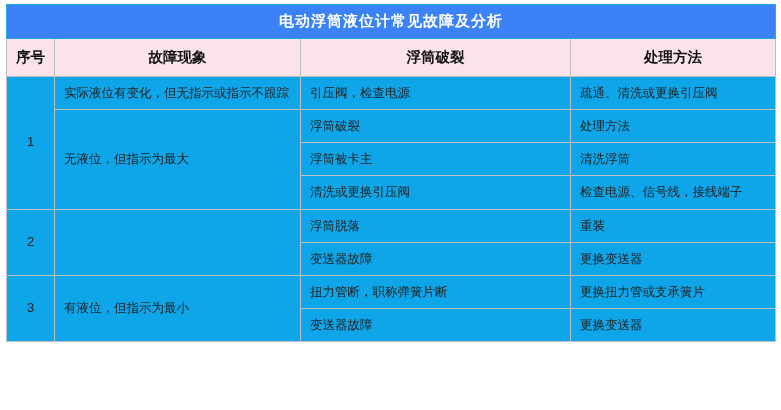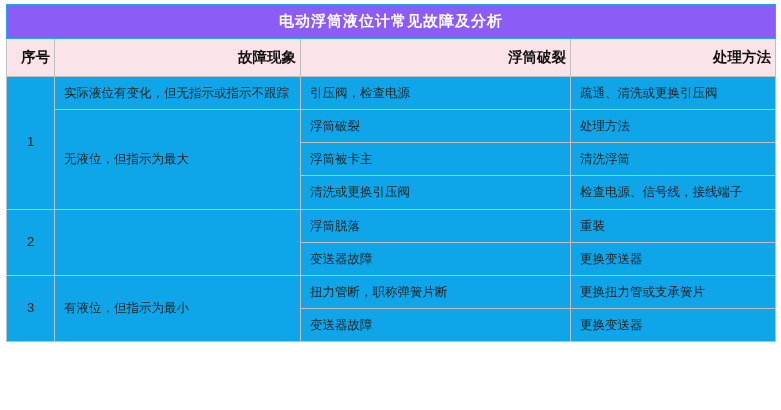--- a/index.html
+++ b/index.html
@@ -17,35 +17,35 @@
     width: 781px;
     box-sizing: border-box;
     padding: 4px 6px 0 6px;
   }
   table.fault-table {
     width: 769px;
     border-collapse: collapse;
     table-layout: fixed;
   }
   .title-row td {
-    background: #8b5cf6;
+    background: #3b82f6;
     color: #ffffff;
     font-size: 15px;
     font-weight: bold;
     text-align: center;
     padding: 7px 4px;
     border: 1px solid #23a8e8;
     letter-spacing: 1px;
   }
   .head-row th {
     background: #fbe3ea;
     color: #111;
     font-size: 14.5px;
     font-weight: bold;
-    text-align: right;
+    text-align: center;
     padding: 9px 4px;
     border: 1px solid #bfbfbf;
   }
   td.cell {
     border: 1px solid #bfbfbf;
     font-size: 12.5px;
     line-height: 1.45;
     padding: 7px 9px;
     vertical-align: middle;
     background: #0ea5e9;

